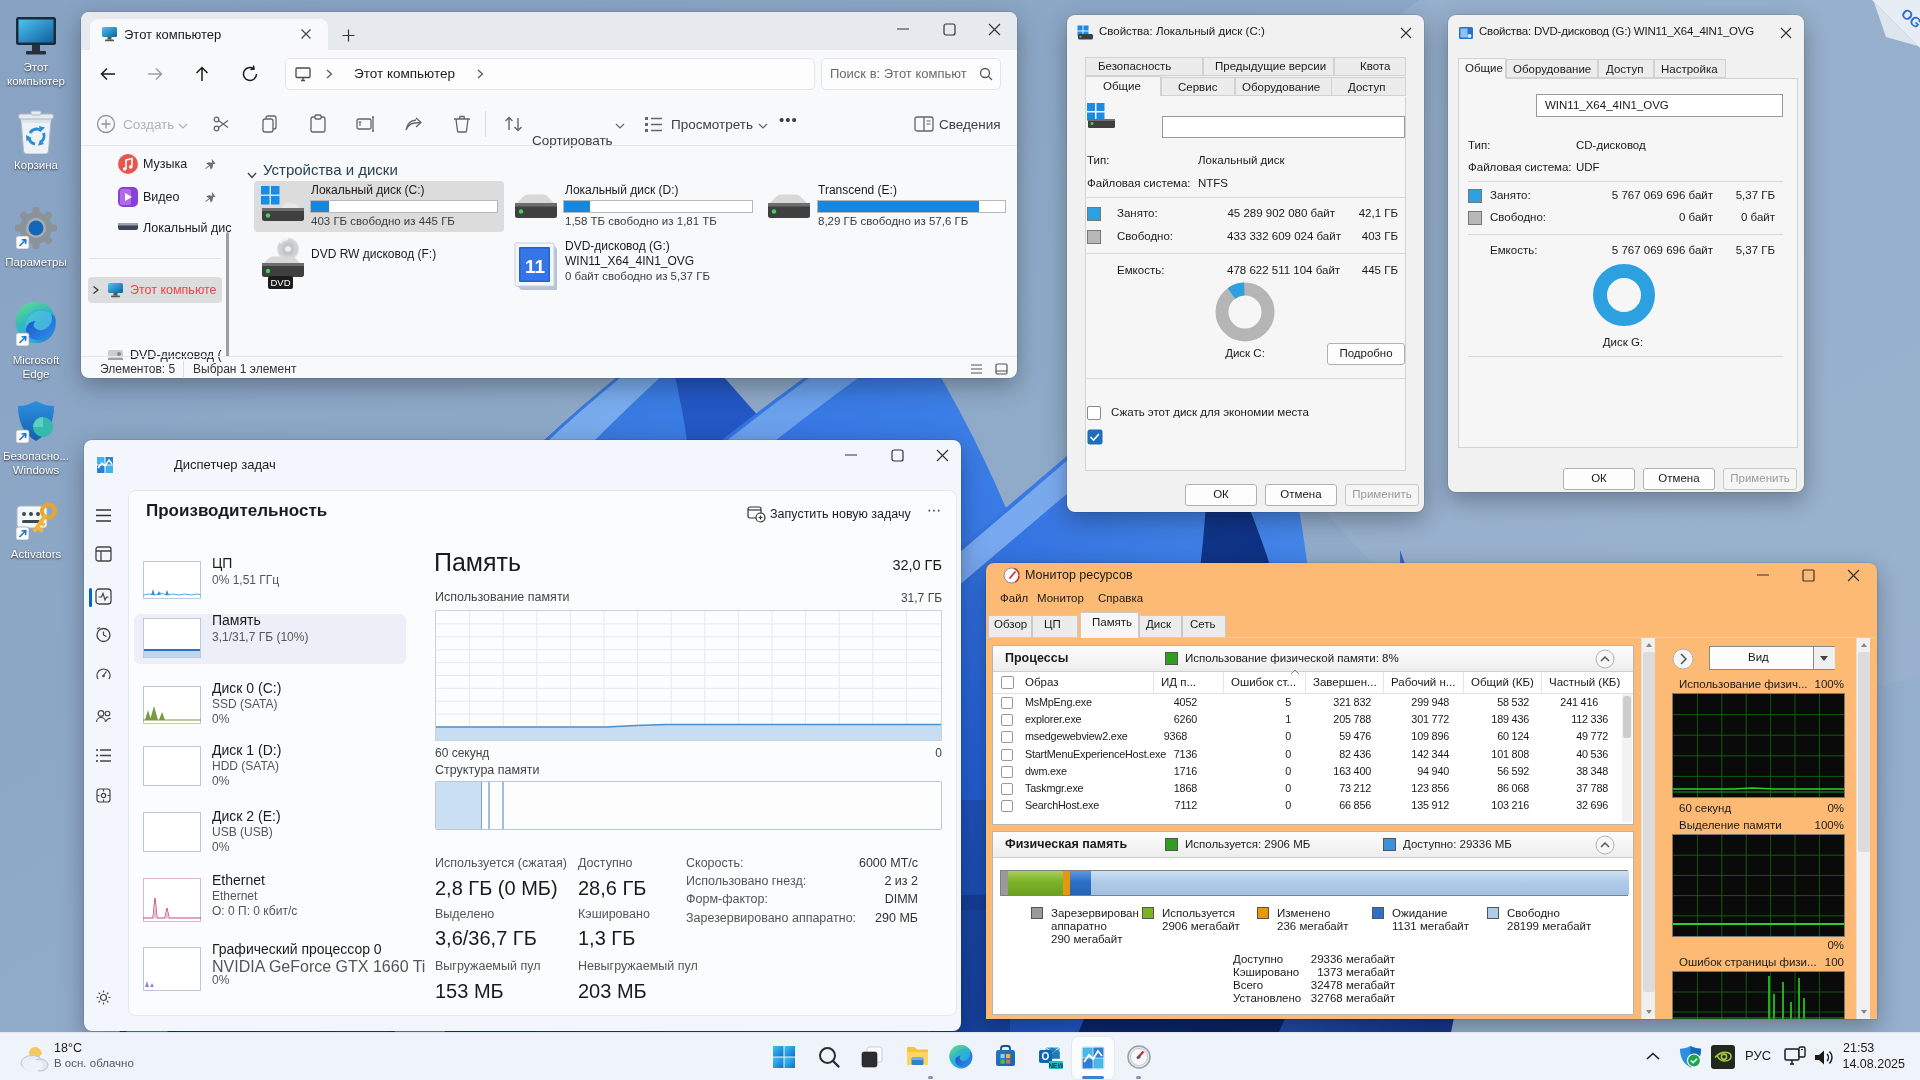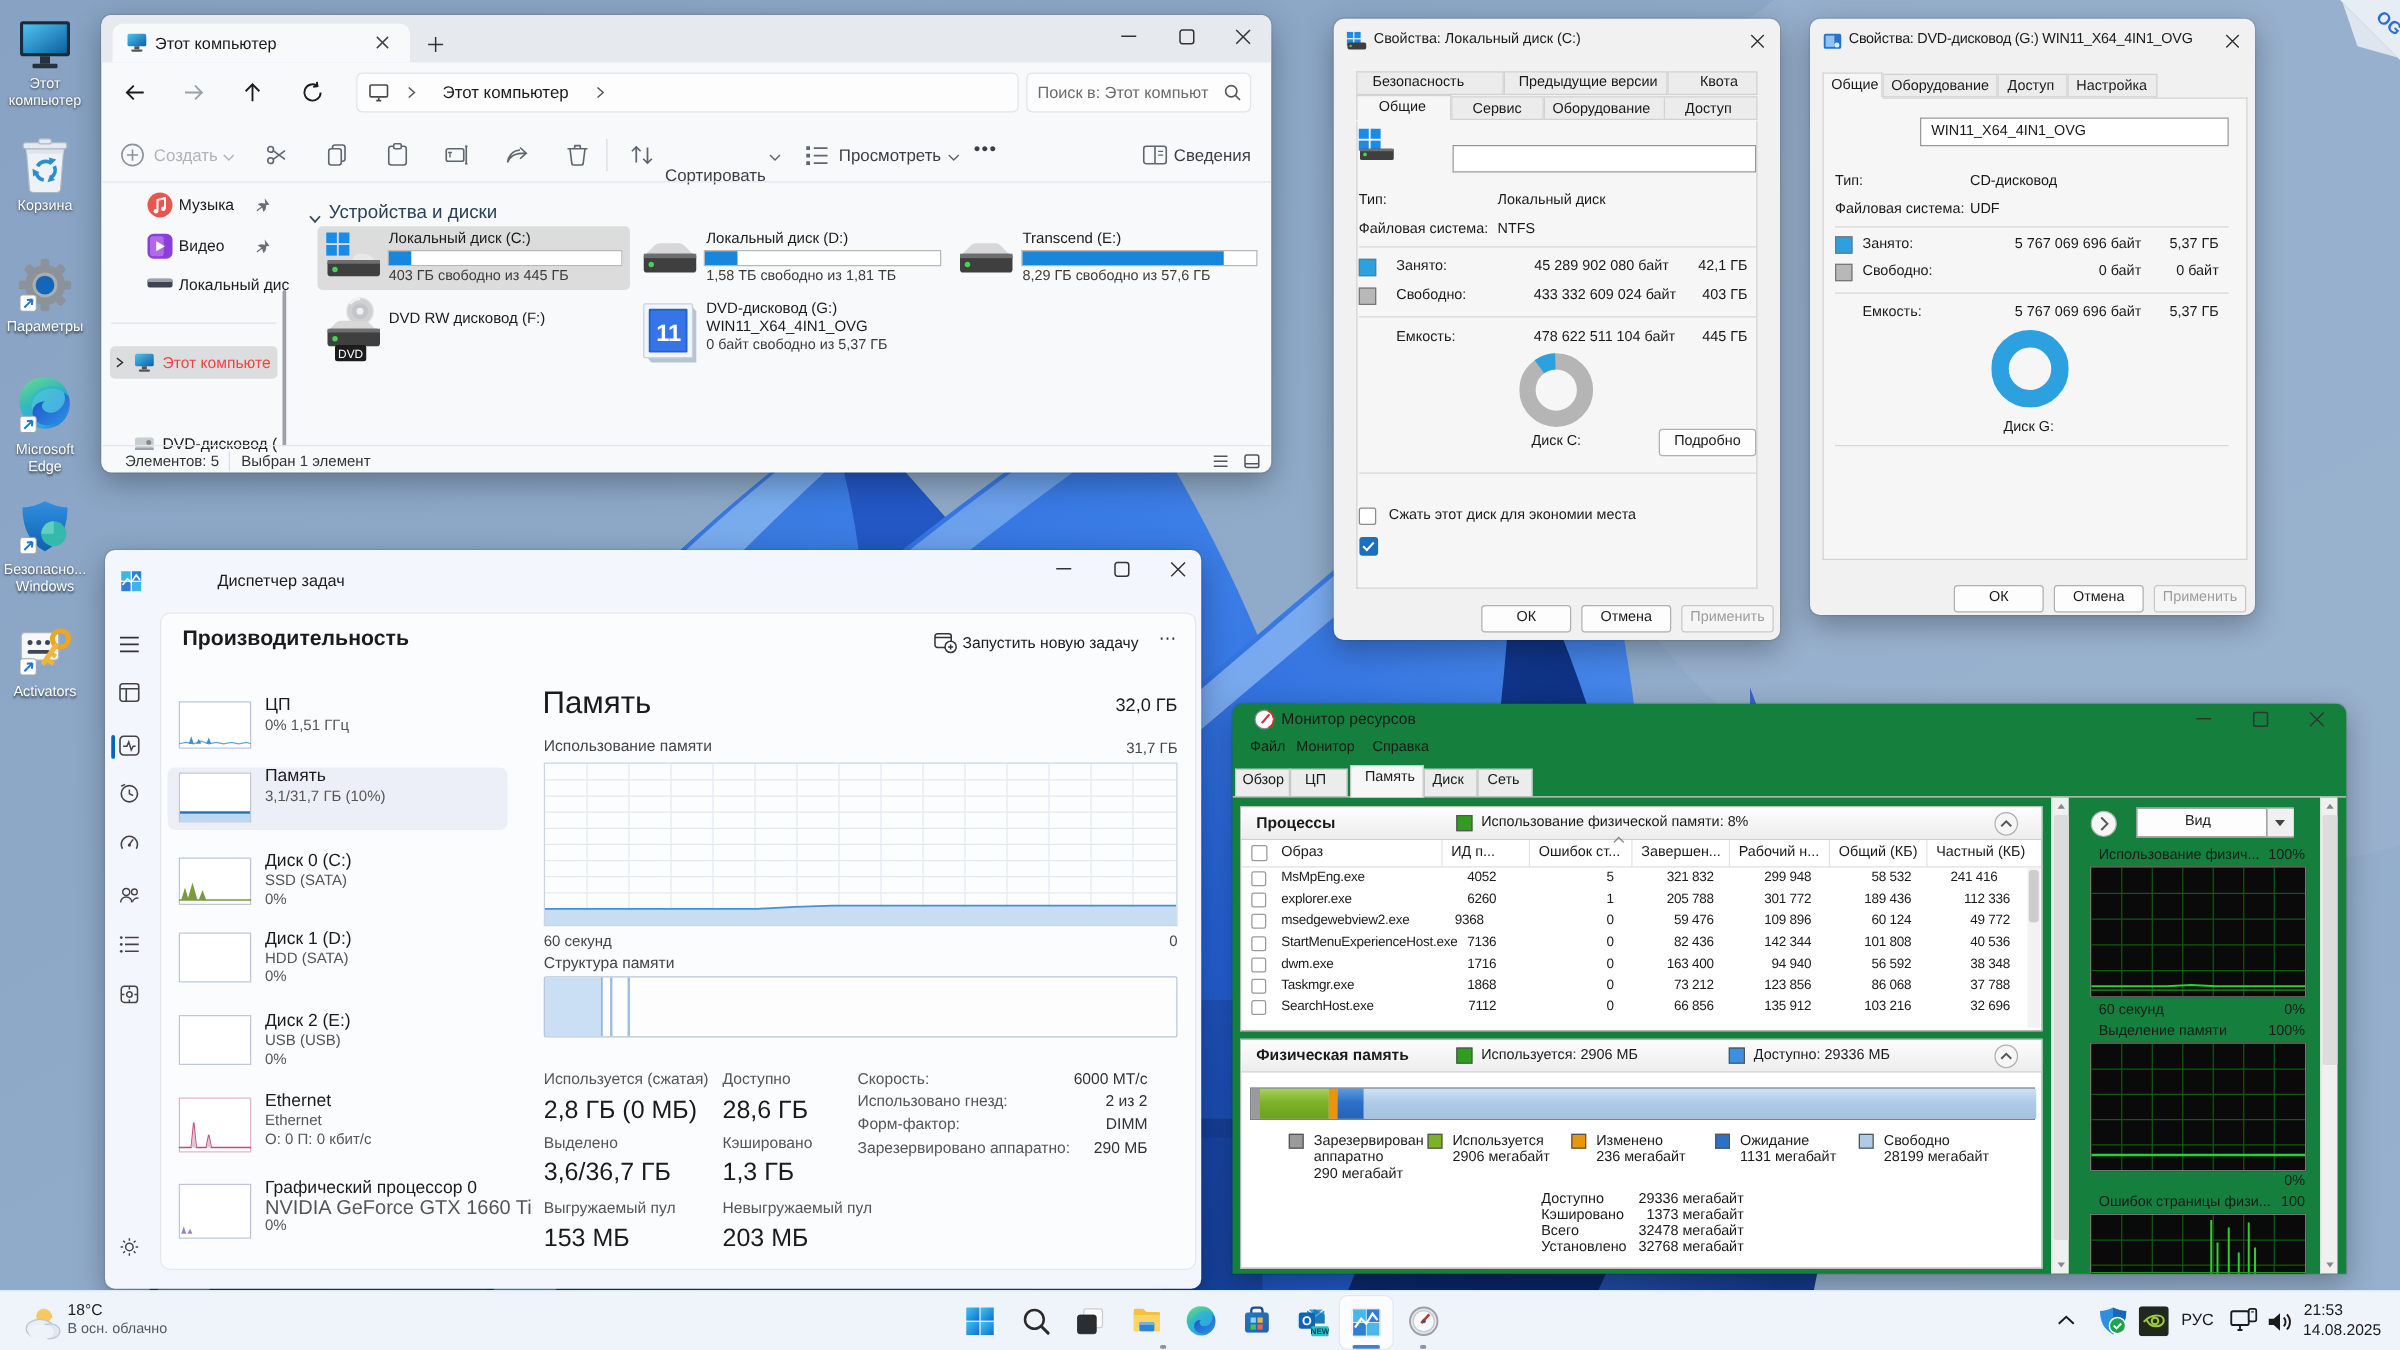--- a/index.html
+++ b/index.html
@@ -729,21 +729,21 @@
   <div class="abs tt" style="left:494px;top:540px;font-size:20px;color:#1b1b1b;">203 МБ</div>
   <div class="abs tt" style="left:602px;top:416px;font-size:12.5px;color:#555;">Скорость:</div>
   <div class="abs tt" style="left:602px;top:434px;font-size:12.5px;color:#555;">Использовано гнезд:</div>
   <div class="abs tt" style="left:602px;top:452px;font-size:12.5px;color:#555;">Форм-фактор:</div>
   <div class="abs tt" style="left:602px;top:471px;font-size:12.5px;color:#555;">Зарезервировано аппаратно:</div>
   <div class="abs tt" style="left:734px;top:416px;width:100px;text-align:right;font-size:12.5px;color:#333;">6000 МТ/с</div>
   <div class="abs tt" style="left:734px;top:434px;width:100px;text-align:right;font-size:12.5px;color:#333;">2 из 2</div>
   <div class="abs tt" style="left:734px;top:452px;width:100px;text-align:right;font-size:12.5px;color:#333;">DIMM</div>
   <div class="abs tt" style="left:734px;top:471px;width:100px;text-align:right;font-size:12.5px;color:#333;">290 МБ</div>
 </div>
-<div id="rm" class="win" style="left:986px;top:563px;width:891px;height:456px;background:#15803d;overflow:hidden;font-size:11.5px;color:#1a1a1a;border-radius:8px 8px 0 0;">
+<div id="rm" class="win" style="left:986px;top:563px;width:891px;height:456px;background:#fdba74;overflow:hidden;font-size:11.5px;color:#1a1a1a;border-radius:8px 8px 0 0;">
   <svg class="abs" style="left:17px;top:4px" width="17" height="17">
       <circle cx="8.5" cy="8.5" r="7.5" fill="#fff" stroke="#888" stroke-width="1"></circle>
       <circle cx="8.5" cy="8.5" r="7.5" fill="none" stroke="#c33" stroke-width="1.5" stroke-dasharray="8 30"></circle>
       <path d="M 12.5 4.5 L 6.5 11.5" stroke="#c33" stroke-width="1.8"></path>
     </svg>
   <div class="abs tt" style="left:39px;top:5px;font-size:12.5px;">Монитор ресурсов</div>
   <svg class="abs" style="left:765px;top:3px" width="24" height="18">
       <path d="M 6 9 L 18 9" stroke="#333" stroke-width="1.2"></path>
     </svg>
   <svg class="abs" style="left:810px;top:3px" width="24" height="18">

